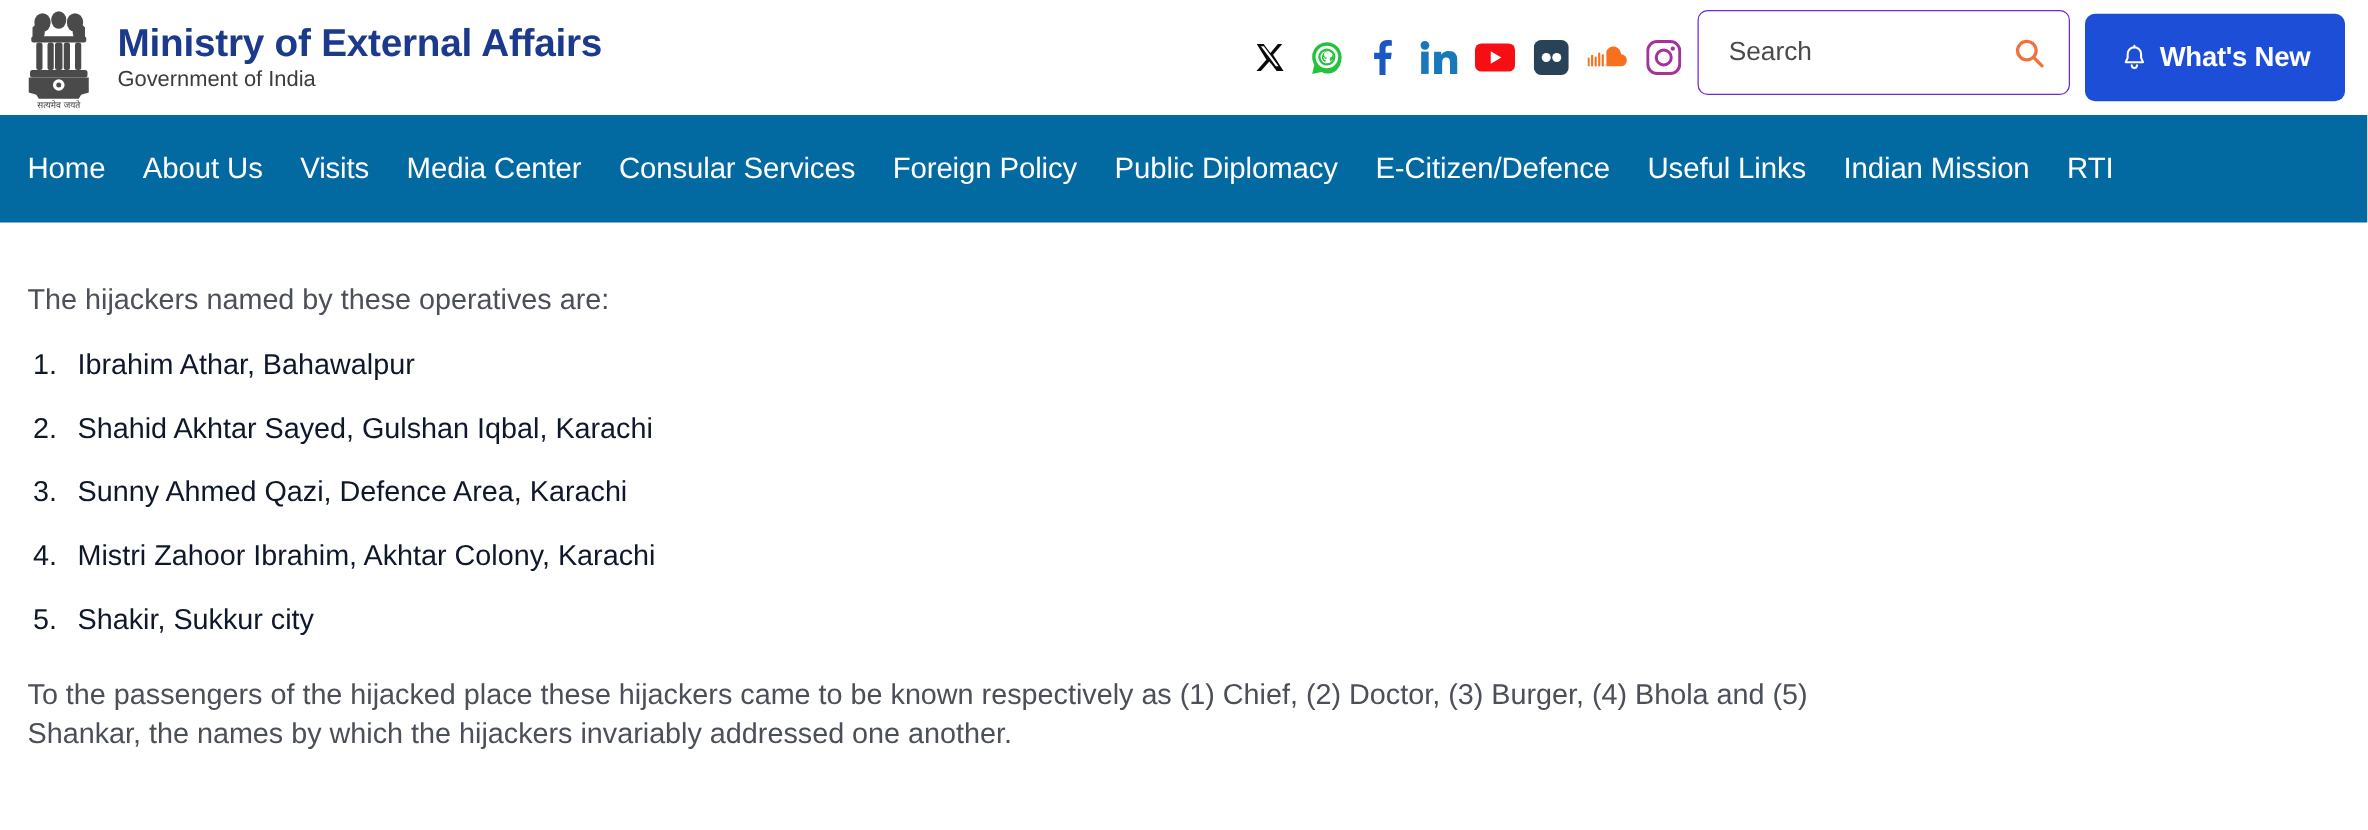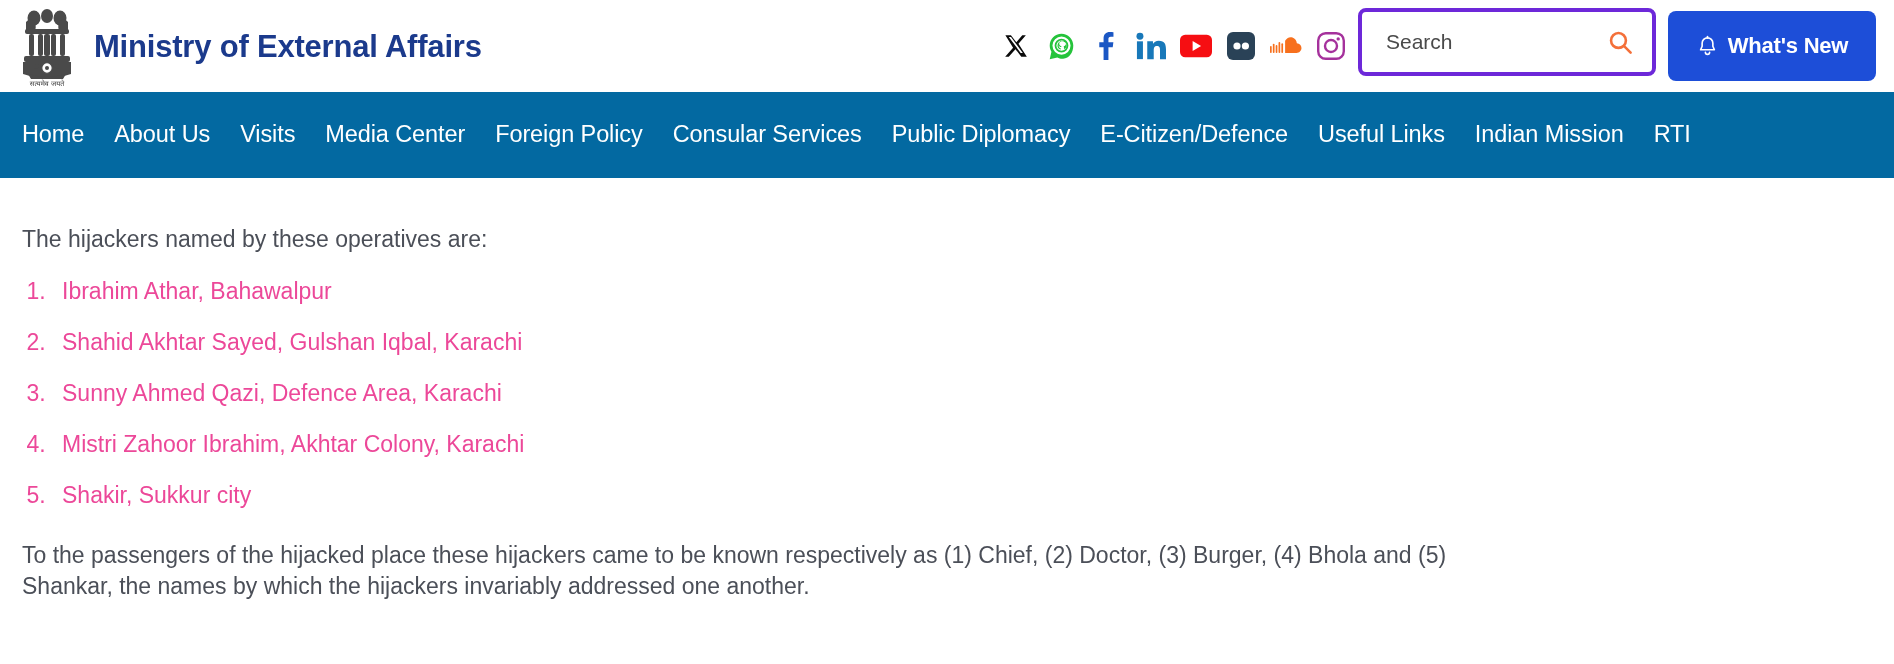--- a/index.html
+++ b/index.html
@@ -71,21 +71,21 @@
   }
   .social svg { display: block; }
 
   
   .search-box {
     position: absolute;
     left: 1358px;
     top: 8px;
     width: 298px;
     height: 68px;
-    border: 4px solid #6d28d9;
+    border: 1px solid #6d28d9;
     border-radius: 8px;
     background: #fff;
     display: flex;
     align-items: center;
     padding: 0 18px 0 22px;
   }
   .search-input {
     border: 0;
     outline: 0;
     flex: 1;
@@ -163,21 +163,21 @@
   }
   .intro { padding-top: 46px; }
   .hijackers-list {
     margin: 22px 0 0 0;
     padding-left: 30px;
     list-style-position: outside;
   }
   .hijackers-list li {
     font-size: 23px;
     line-height: 1.3;
-    color: #ec4899;
+    color: #0f172a;
     margin-bottom: 21px;
     padding-left: 10px;
   }
   .hijackers-list li:last-child { margin-bottom: 0; }
   .closing { margin-top: 29px; }
 </style>
 </head>
 <body>
 
 <div class="header">
@@ -207,20 +207,21 @@
         <circle cx="31" cy="64" r="5.2" fill="none" stroke="#4a4a4a" stroke-width="1.1"></circle>
         <path d="M18 61 q4 -2 7 0 q-1 4 -7 3 z" fill="#4a4a4a"></path>
         <path d="M44 61 q-4 -2 -7 0 q1 4 7 3 z" fill="#4a4a4a"></path>
 
         <path d="M12 70 q19 6 38 0 l-3 5 h-32 z"></path>
       </g>
       <text x="31" y="82" font-family="'DejaVu Sans', sans-serif" font-size="7" fill="#3a3a3a" text-anchor="middle">सत्यमेव जयते</text>
     </svg>
     <div class="brand-text">
       <div class="brand-title">Ministry of External Affairs</div>
+      <div class="brand-sub">Government of India</div>
     </div>
   </div>
 
   <div class="social">
 
     <a href="#">
       <svg width="26" height="26" viewBox="0 0 24 24">
         <path fill="#0A0A0A" d="M2.2 2h5.1l5 6.6L17.8 2h3.3l-6.8 7.9L22 22h-5.1l-5.4-7.1L5.3 22H2l7.3-8.4L2.2 2zm3.1 1.6l11 14.8h2L7.4 3.6h-2z"></path>
       </svg>
     </a>
@@ -304,22 +305,22 @@
     <span>What's New</span>
   </button>
 
 </div>
 
 <nav class="navbar">
   <a class="nav-item" href="#">Home</a>
   <a class="nav-item" href="#">About Us</a>
   <a class="nav-item" href="#">Visits</a>
   <a class="nav-item" href="#">Media Center</a>
+  <a class="nav-item" href="#">Consular Services</a>
   <a class="nav-item" href="#">Foreign Policy</a>
-  <a class="nav-item" href="#">Consular Services</a>
   <a class="nav-item" href="#">Public Diplomacy</a>
   <a class="nav-item" href="#">E-Citizen/Defence</a>
   <a class="nav-item" href="#">Useful Links</a>
   <a class="nav-item" href="#">Indian Mission</a>
   <a class="nav-item" href="#">RTI</a>
 </nav>
 
 <main class="content">
 
   <p class="para intro">The hijackers named by these operatives are:</p>

